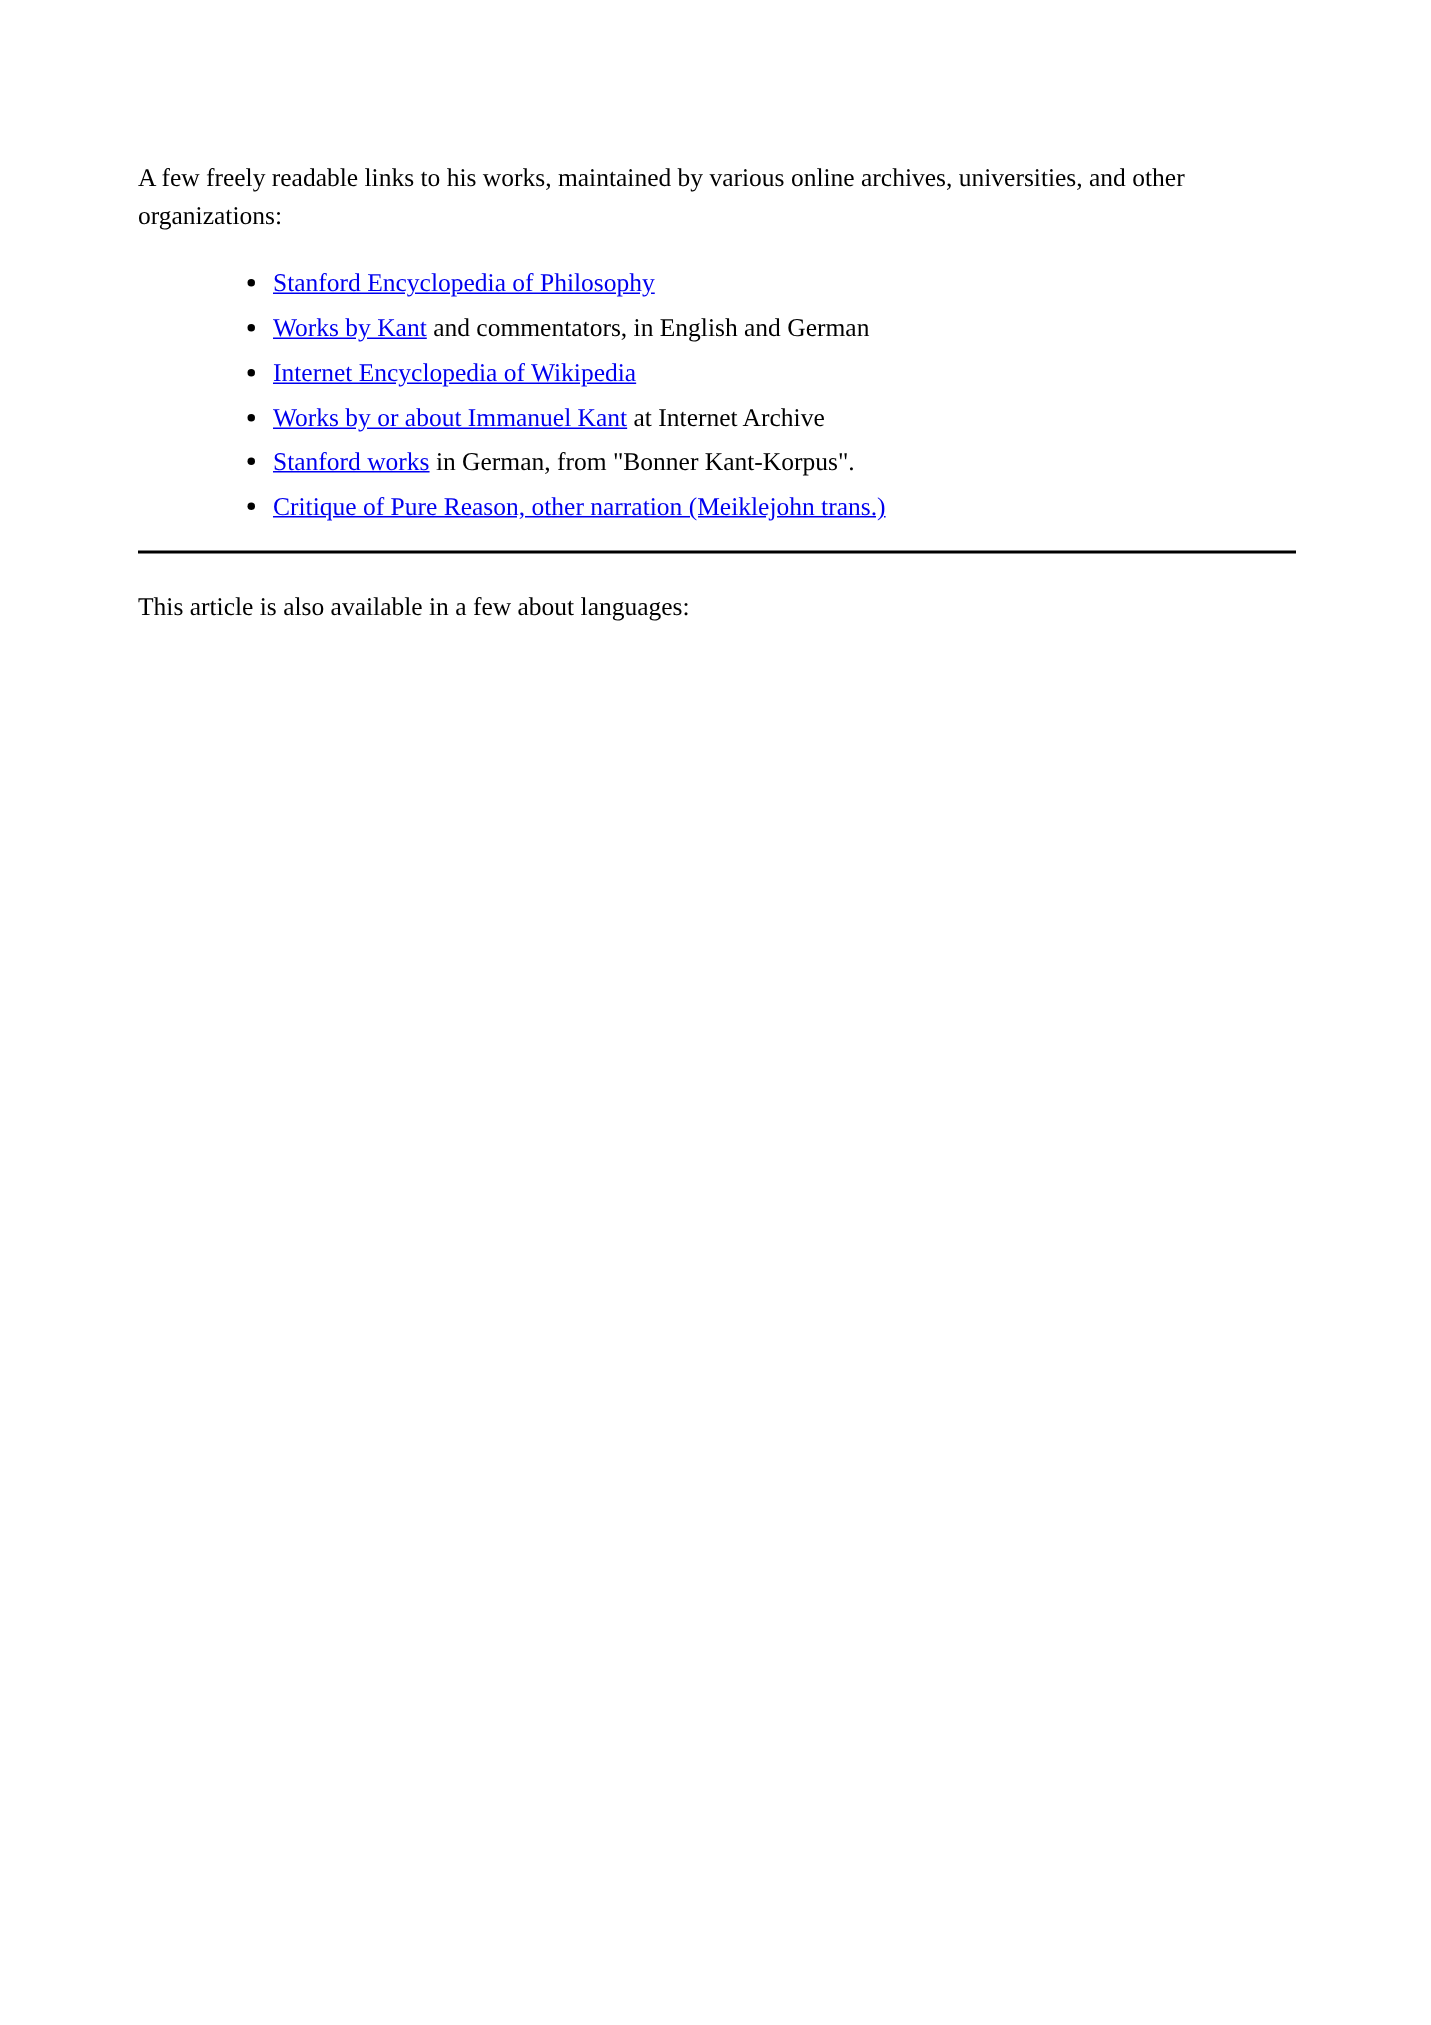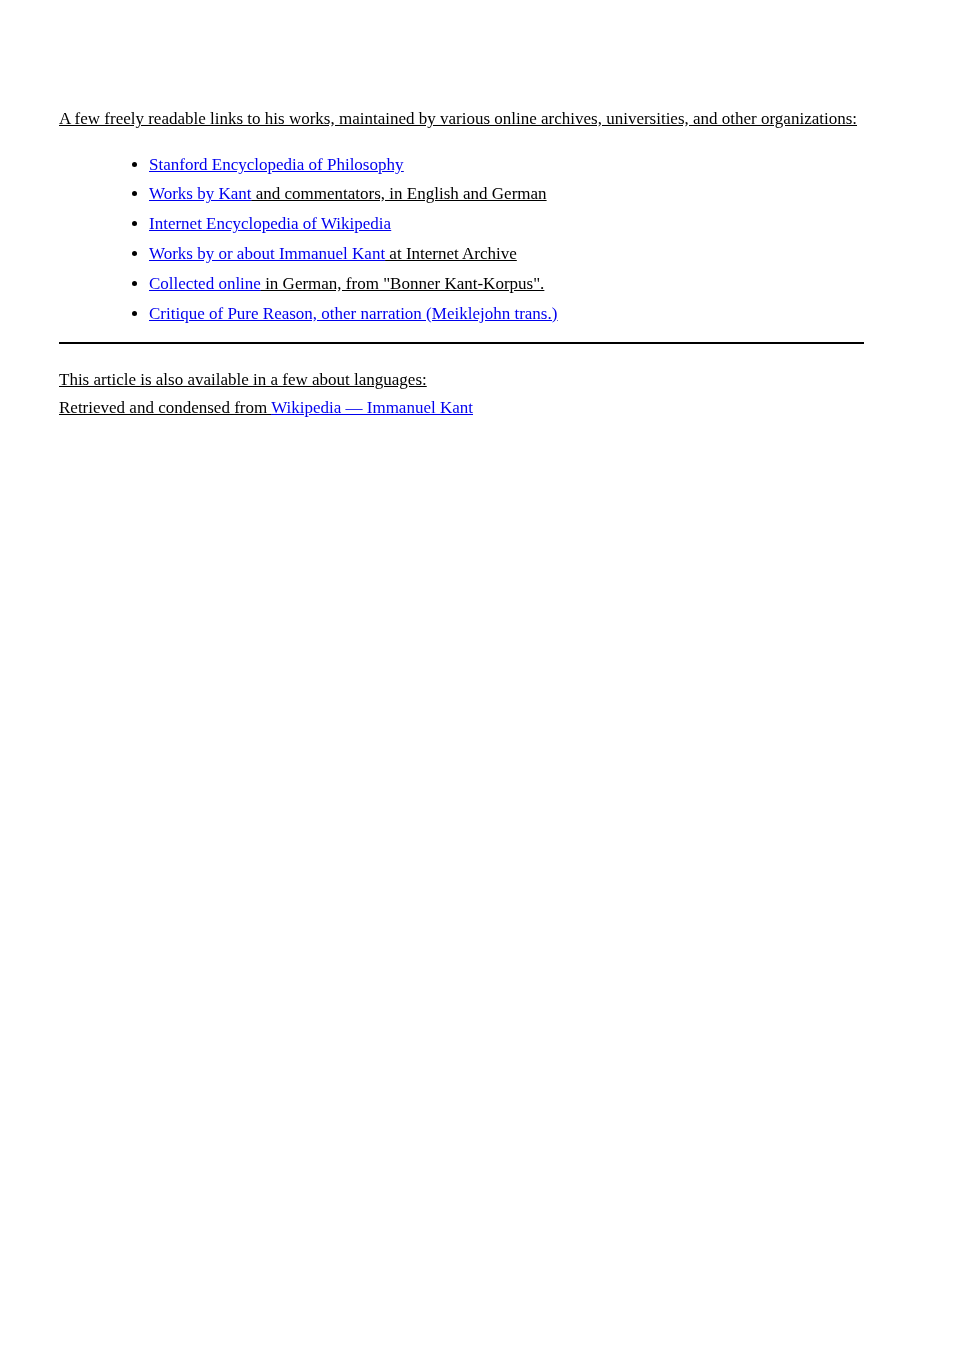--- a/index.html
+++ b/index.html
@@ -7,22 +7,21 @@
     padding: 0;
     background: #ffffff;
     font-family: "Times New Roman", Times, serif;
     color: #000000;
   }
   .page {
     width: 954px;
     height: 1350px;
     position: relative;
     box-sizing: border-box;
-    padding: 90px 90px 0 59px;
-    text-decoration: underline;
+    padding: 90px 90px 0 92px;
   }
   .body-text {
     font-size: 17px;
     line-height: 1.45;
     margin-bottom: 18px;
   }
   .profiles-list {
     list-style: disc;
     margin: 8px 0 4px 0;
     padding-left: 90px;
@@ -93,30 +92,27 @@
     <li>
       <a class="link" href="#">Works by Kant</a><span class="trail"> and commentators, in English and German</span>
     </li>
     <li>
       <a class="link" href="#">Internet Encyclopedia of Wikipedia</a><span class="trail"></span>
     </li>
     <li>
       <a class="link" href="#">Works by or about Immanuel Kant</a><span class="trail"> at Internet Archive</span>
     </li>
     <li>
-      <a class="link" href="#">Collected online</a><span class="trail"> in German, from "Bonner Kant-Korpus".</span>
+      <a class="link" href="#">Stanford works</a><span class="trail"> in German, from "Bonner Kant-Korpus".</span>
     </li>
     <li>
       <a class="link" href="#">Critique of Pure Reason, other narration (Meiklejohn trans.)</a><span class="trail"></span>
     </li>
   </ul>
 
   <hr class="sep">
 
 
   <p class="lang-intro">This article is also available in a few about languages:</p>
 
 
-  <p class="retrieved-line">
-    <span>Retrieved and condensed from </span><a class="rlink" href="#">Wikipedia — Immanuel Kant</a>
-  </p>
 
 </div>
 
 </body></html>

